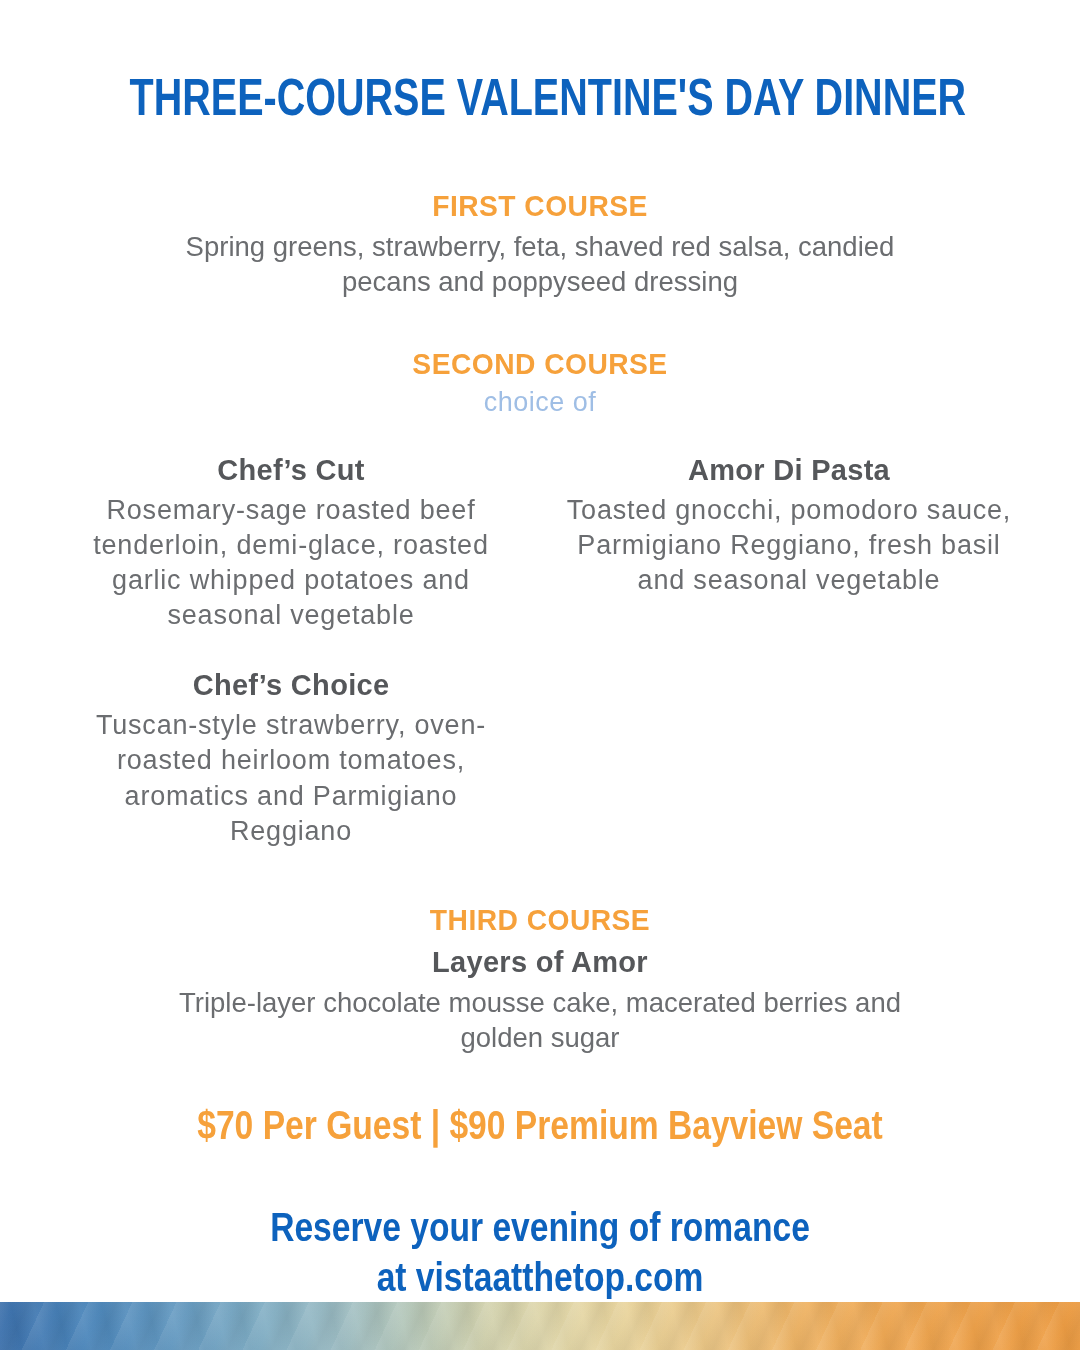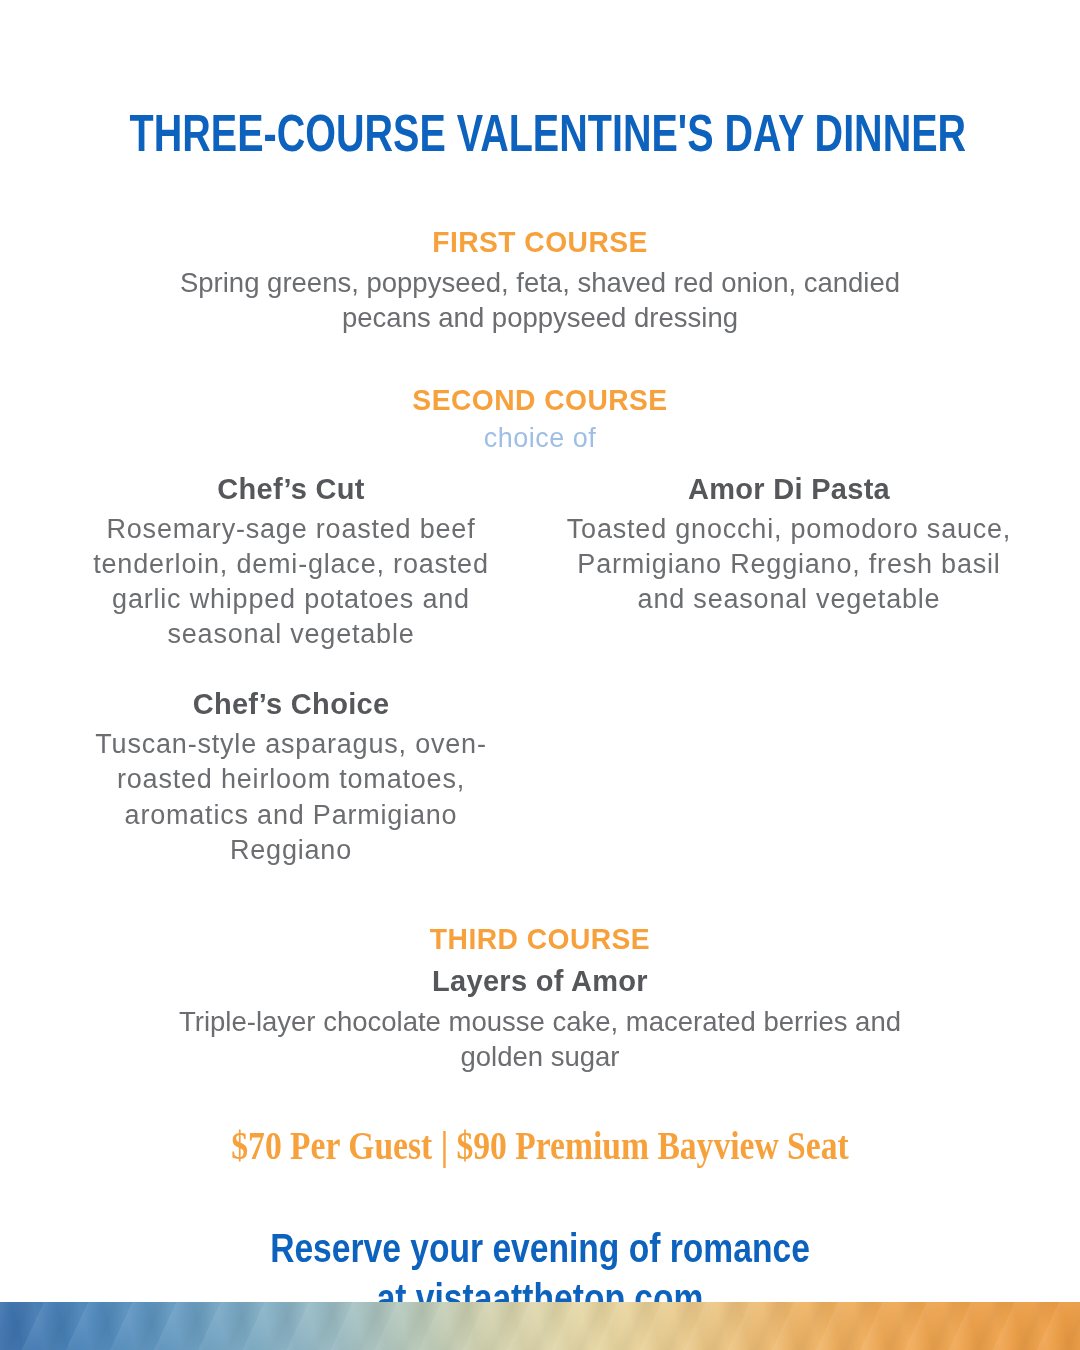--- a/index.html
+++ b/index.html
@@ -5,21 +5,21 @@
   * { margin: 0; padding: 0; box-sizing: border-box; }
   html, body { background: #ffffff; }
   body {
     width: 1080px;
     height: 1350px;
     position: relative;
     overflow: hidden;
     font-family: "Liberation Sans", sans-serif;
     text-align: center;
   }
-  .flyer { padding-top: 106px; position: relative; height: 100%; }
+  .flyer { padding-top: 70px; position: relative; height: 100%; }
 
   
   .title {
     color: #0d62bd;
     font-size: 52px;
     font-weight: bold;
     line-height: 1.05;
     transform: scaleX(0.76);
     transform-origin: 50% 50%;
     white-space: nowrap;
@@ -52,37 +52,37 @@
     font-size: 27px;
     margin-top: 6px;
     letter-spacing: 0.5px;
   }
 
   .section-first { margin-top: 64px; }
   .section-second { margin-top: 48px; }
   .section-third { margin-top: 54px; }
 
   .grid {
-    margin: 19px auto 0 auto;
+    margin: 36px auto 0 auto;
     width: 960px;
     display: grid;
     grid-template-columns: 1fr 1fr;
     row-gap: 26px;
     column-gap: 0;
     gap: 36px;
   }
   .grid .item-name { margin-top: 0; }
   .grid .item-desc {
     font-size: 27px;
     letter-spacing: 0.8px;
     line-height: 1.3;
     max-width: 445px;
   }
 
-  .pricing { margin-top: 48px; font-family: Liberation Serif, serif; }
+  .pricing { margin-top: 48px; }
   .price-line {
     color: #f6a13b;
     font-size: 40px;
     font-weight: bold;
     transform: scaleX(0.84);
     transform-origin: 50% 50%;
     white-space: nowrap;
   }
   .price-note {
     color: #6b6d70;
@@ -124,39 +124,39 @@
 </head>
 <body>
 
 <main class="flyer">
 
   <h1 class="title">THREE-COURSE VALENTINE'S DAY DINNER</h1>
 
   <section class="section-first">
     <h2 class="course-label">FIRST COURSE</h2>
     <div>
-      <p class="item-desc">Spring greens, poppyseed, feta, shaved red onion, candied pecans and poppyseed dressing</p>
+      <p class="item-desc">Spring greens, strawberry, feta, shaved red salsa, candied pecans and poppyseed dressing</p>
     </div>
   </section>
 
   <section class="section-second">
     <h2 class="course-label">SECOND COURSE</h2>
     <div class="choice-note">choice of</div>
     <div class="grid">
       <div>
         <h3 class="item-name">Chef’s Cut</h3>
         <p class="item-desc">Rosemary-sage roasted beef tenderloin, demi-glace, roasted garlic whipped potatoes and seasonal vegetable</p>
       </div>
       <div>
         <h3 class="item-name">Amor Di Pasta</h3>
         <p class="item-desc">Toasted gnocchi, pomodoro sauce, Parmigiano Reggiano, fresh basil and seasonal vegetable</p>
       </div>
       <div>
         <h3 class="item-name">Chef’s Choice</h3>
-        <p class="item-desc">Tuscan-style asparagus, oven-roasted heirloom tomatoes, aromatics and Parmigiano Reggiano</p>
+        <p class="item-desc">Tuscan-style strawberry, oven-roasted heirloom tomatoes, aromatics and Parmigiano Reggiano</p>
       </div>
     </div>
   </section>
 
   <section class="section-third">
     <h2 class="course-label">THIRD COURSE</h2>
     <div>
       <h3 class="item-name">Layers of Amor</h3>
       <p class="item-desc">Triple-layer chocolate mousse cake, macerated berries and golden sugar</p>
     </div>

